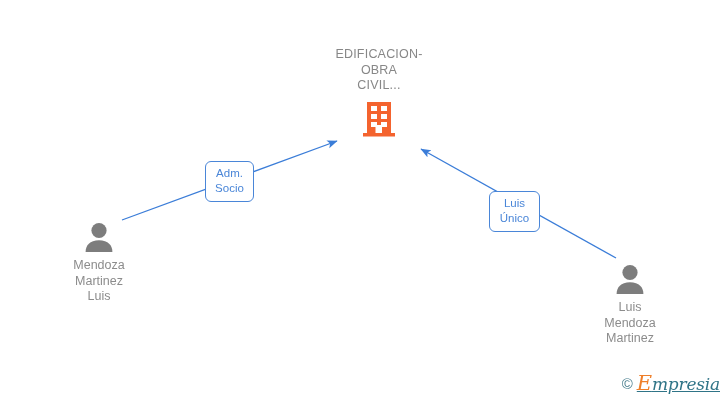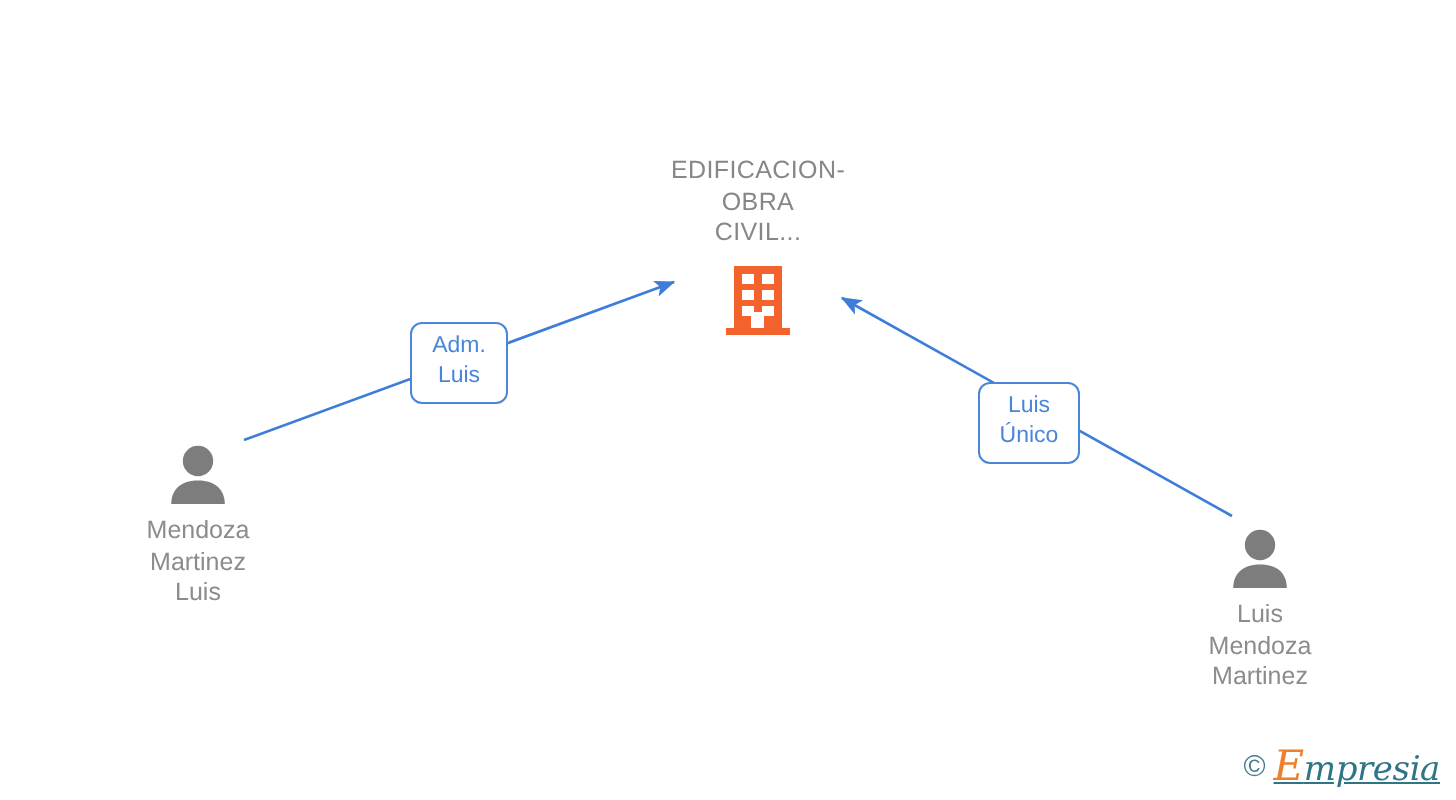--- a/index.html
+++ b/index.html
@@ -26,21 +26,20 @@
     pointer-events: none;
   }
 
   
   .company-node {
     position: absolute;
     left: 299px;
     top: 47px;
     width: 160px;
     text-align: center;
-    margin-top: 31px;
   }
   .company-title {
     font-size: 12.5px;
     line-height: 15.5px;
     color: #878787;
     letter-spacing: 0.2px;
     white-space: pre-line;
   }
   .company-icon-wrap {
     margin-top: 7px;
@@ -171,21 +170,21 @@
         <circle cx="18" cy="8.5" r="7.6" fill="#7d7d7d"></circle>
         <path d="M18 18.2 c-9.2 0 -13.4 5.1 -13.4 11.8 h26.8 c0 -6.7 -4.2 -11.8 -13.4 -11.8 z" fill="#7d7d7d"></path>
       </svg>
     </div>
     <div class="person-label">Luis
 Mendoza
 Martinez</div>
   </div>
 
   <div class="badge badge-adm">Adm.
-Luis</div>
+Socio</div>
   <div class="badge badge-socio">Luis
 Único</div>
 
   <div class="watermark">
     <span class="wm-copy">©</span>
     <span class="wm-text"><span class="wm-cap">E</span><span>mpresia</span></span>
   </div>
 
 </div>
 

